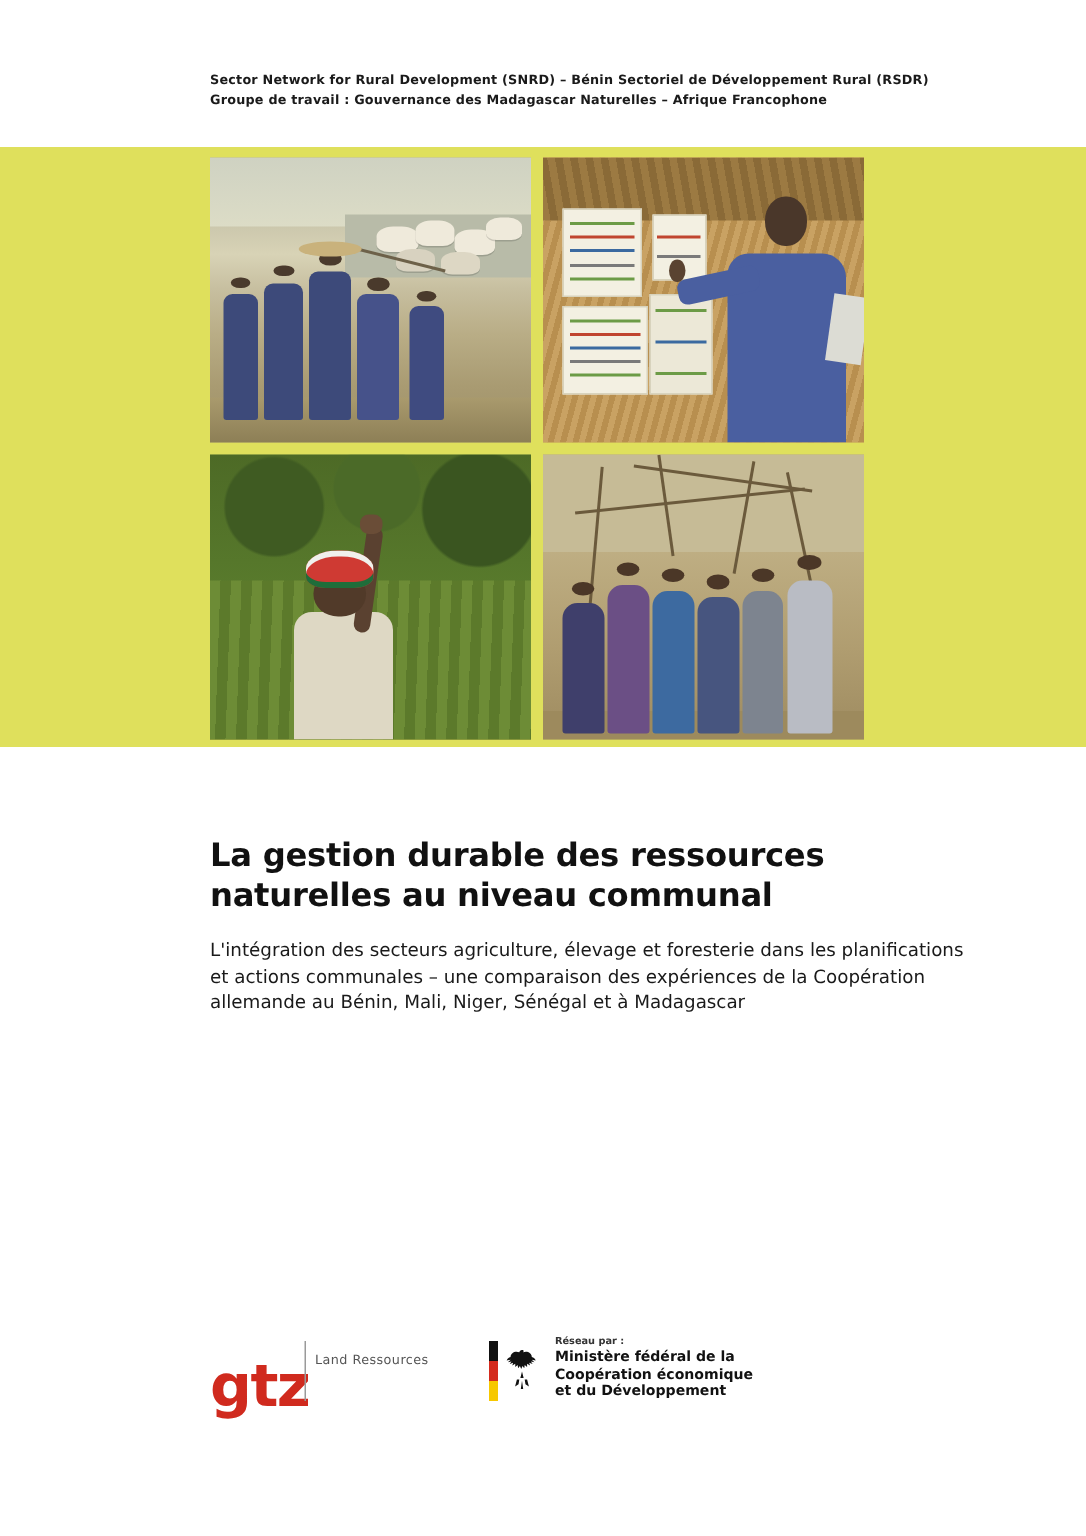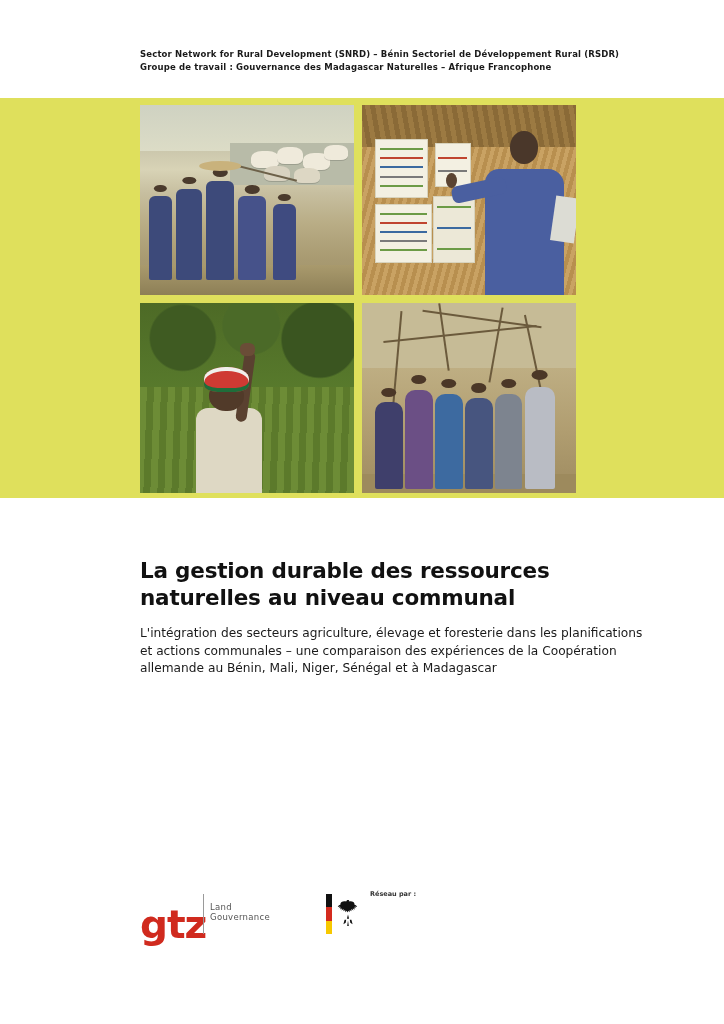--- a/index.html
+++ b/index.html
@@ -374,25 +374,30 @@
 <div class="title-block">
   <h1 class="main-title">La gestion durable des ressources naturelles au niveau communal</h1>
   <p class="subtitle">L'intégration des secteurs agriculture, élevage et foresterie dans les planifications et actions communales – une comparaison des expériences de la Coopération allemande au Bénin, Mali, Niger, Sénégal et à Madagascar</p>
 </div>
 
 <div class="footer">
 
   <div class="gtz-logo">
     <span class="gtz-text">gtz</span>
     <span class="gtz-divider"></span>
-    <span class="gtz-sub">Land Gouvernance</span>
+    <span class="gtz-sub">Land Ressources</span>
   </div>
 
   <div class="bmz-logo">
     <div class="bmz-flagwrap">
       <div class="bmz-stripes"></div>
       <svg class="bmz-eagle" viewBox="0 0 26 30" xmlns="http://www.w3.org/2000/svg">
         <path fill="currentColor" d="M13 2c-1 0-1.6.7-1.8 1.5-1.6-.6-3.4-.4-4.6.6-.9.7-1.3 1.7-1.2 2.6-1.3.3-2.3 1.2-2.6 2.3l2.6-.5-1.8 1.7 2.4-.6-1.2 1.8 2.3-.9-.6 1.9 2-1.3v2.2l1.6-1.3.3 2.2 1.2-1.5.9 1.9.8-1.9 1.2 1.5.3-2.2 1.6 1.3v-2.2l2 1.3-.6-1.9 2.3.9-1.2-1.8 2.4.6-1.8-1.7 2.6.5c-.3-1.1-1.3-2-2.6-2.3.1-.9-.3-1.9-1.2-2.6-1.2-1-3-1.2-4.6-.6C14.6 2.7 14 2 13 2zm0 14.4-1.1 4.3h2.2L13 16.4zm-3.4 5.3-1.2 4.6 2.3-1.5.5-3.1H9.6zm6.8 0h-1.6l.5 3.1 2.3 1.5-1.2-4.6zM13 22.5l-.8 5.5h1.6l-.8-5.5z"></path>
       </svg>
     </div>
     <div class="bmz-mandate">Réseau par :</div>
+    <div class="bmz-lines">
+      <div>Ministère fédéral de la</div>
+      <div>Coopération économique</div>
+      <div>et du Développement</div>
+    </div>
   </div>
 </div>
 
 </body></html>

